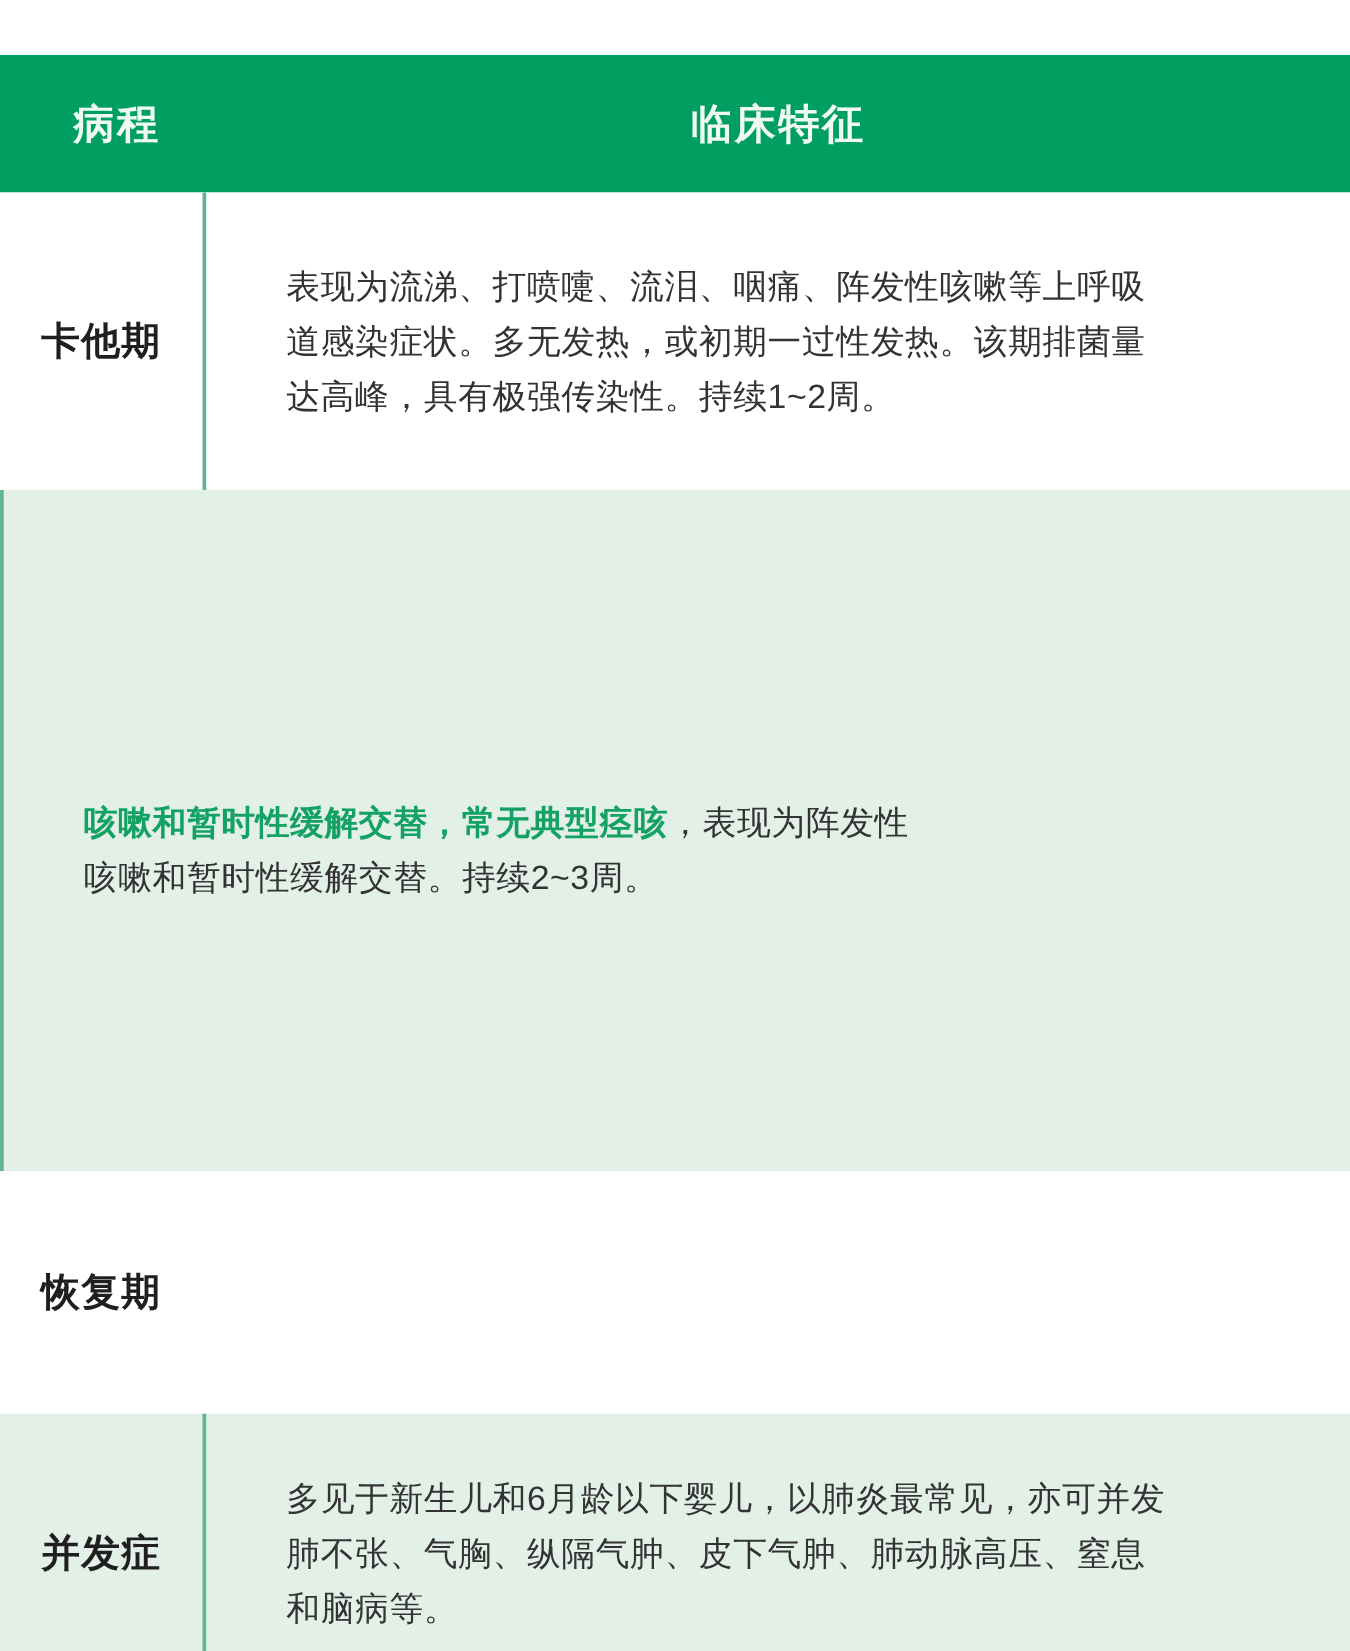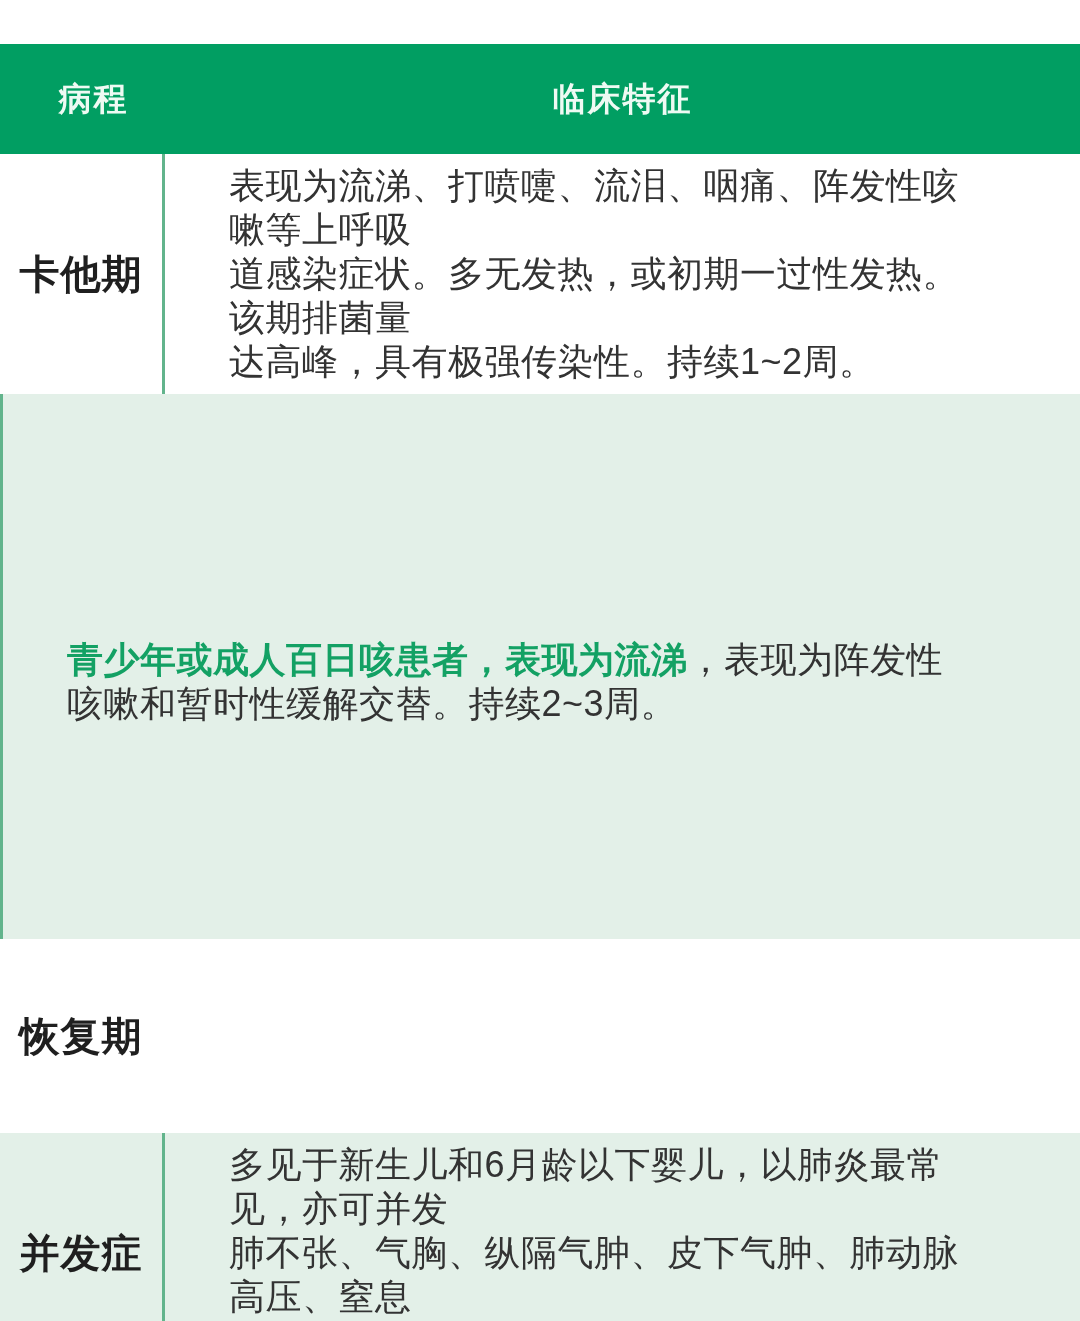--- a/index.html
+++ b/index.html
@@ -45,37 +45,37 @@
   .row-1 { flex: 0 0 238px; }
   .row-2 { flex: 0 0 545px; }
   .row-3 { flex: 0 0 194px; }
   .row-4 { flex: 0 0 224px; }
   .stage-cell {
     width: 162px;
     flex: 0 0 162px;
     display: flex;
     align-items: center;
     justify-content: center;
-    font-size: 40px;
+    font-size: 31px;
     font-weight: bold;
     color: #1f1f1f;
     letter-spacing: 1px;
   }
   .text-cell {
     flex: 1;
     border-left: 3px solid #62b48c;
     display: flex;
     flex-direction: column;
     justify-content: center;
     padding: 10px 88px 10px 64px;
     box-sizing: border-box;
   }
   .body-text {
     white-space: pre-line;
-    font-size: 36px;
+    font-size: 27px;
     line-height: 44px;
     color: #333333;
     letter-spacing: 0.5px;
   }
   .para-2 { margin-top: 30px; }
   .hl {
     color: #13a164;
     font-weight: bold;
   }
   .bottom-line {
@@ -101,21 +101,21 @@
     <div class="stage-cell">卡他期</div>
     <div class="text-cell">
       <div class="body-text">表现为流涕、打喷嚏、流泪、咽痛、阵发性咳嗽等上呼吸
 道感染症状。多无发热，或初期一过性发热。该期排菌量
 达高峰，具有极强传染性。持续1~2周。</div>
     </div>
   </div>
 
   <div class="row row-2 bg-green">
     <div class="text-cell">
-      <div class="body-text para-2"><span class="hl">青少年或成人百日咳患者，表现为流涕</span><span>，表现为阵发性
+      <div class="body-text para-2"><span class="hl">咳嗽和暂时性缓解交替，常无典型痉咳</span><span>，表现为阵发性
 咳嗽和暂时性缓解交替。持续2~3周。</span></div>
     </div>
   </div>
 
   <div class="row row-3 bg-white">
     <div class="stage-cell">恢复期</div>
   </div>
 
   <div class="row row-4 bg-green">
     <div class="stage-cell">并发症</div>

